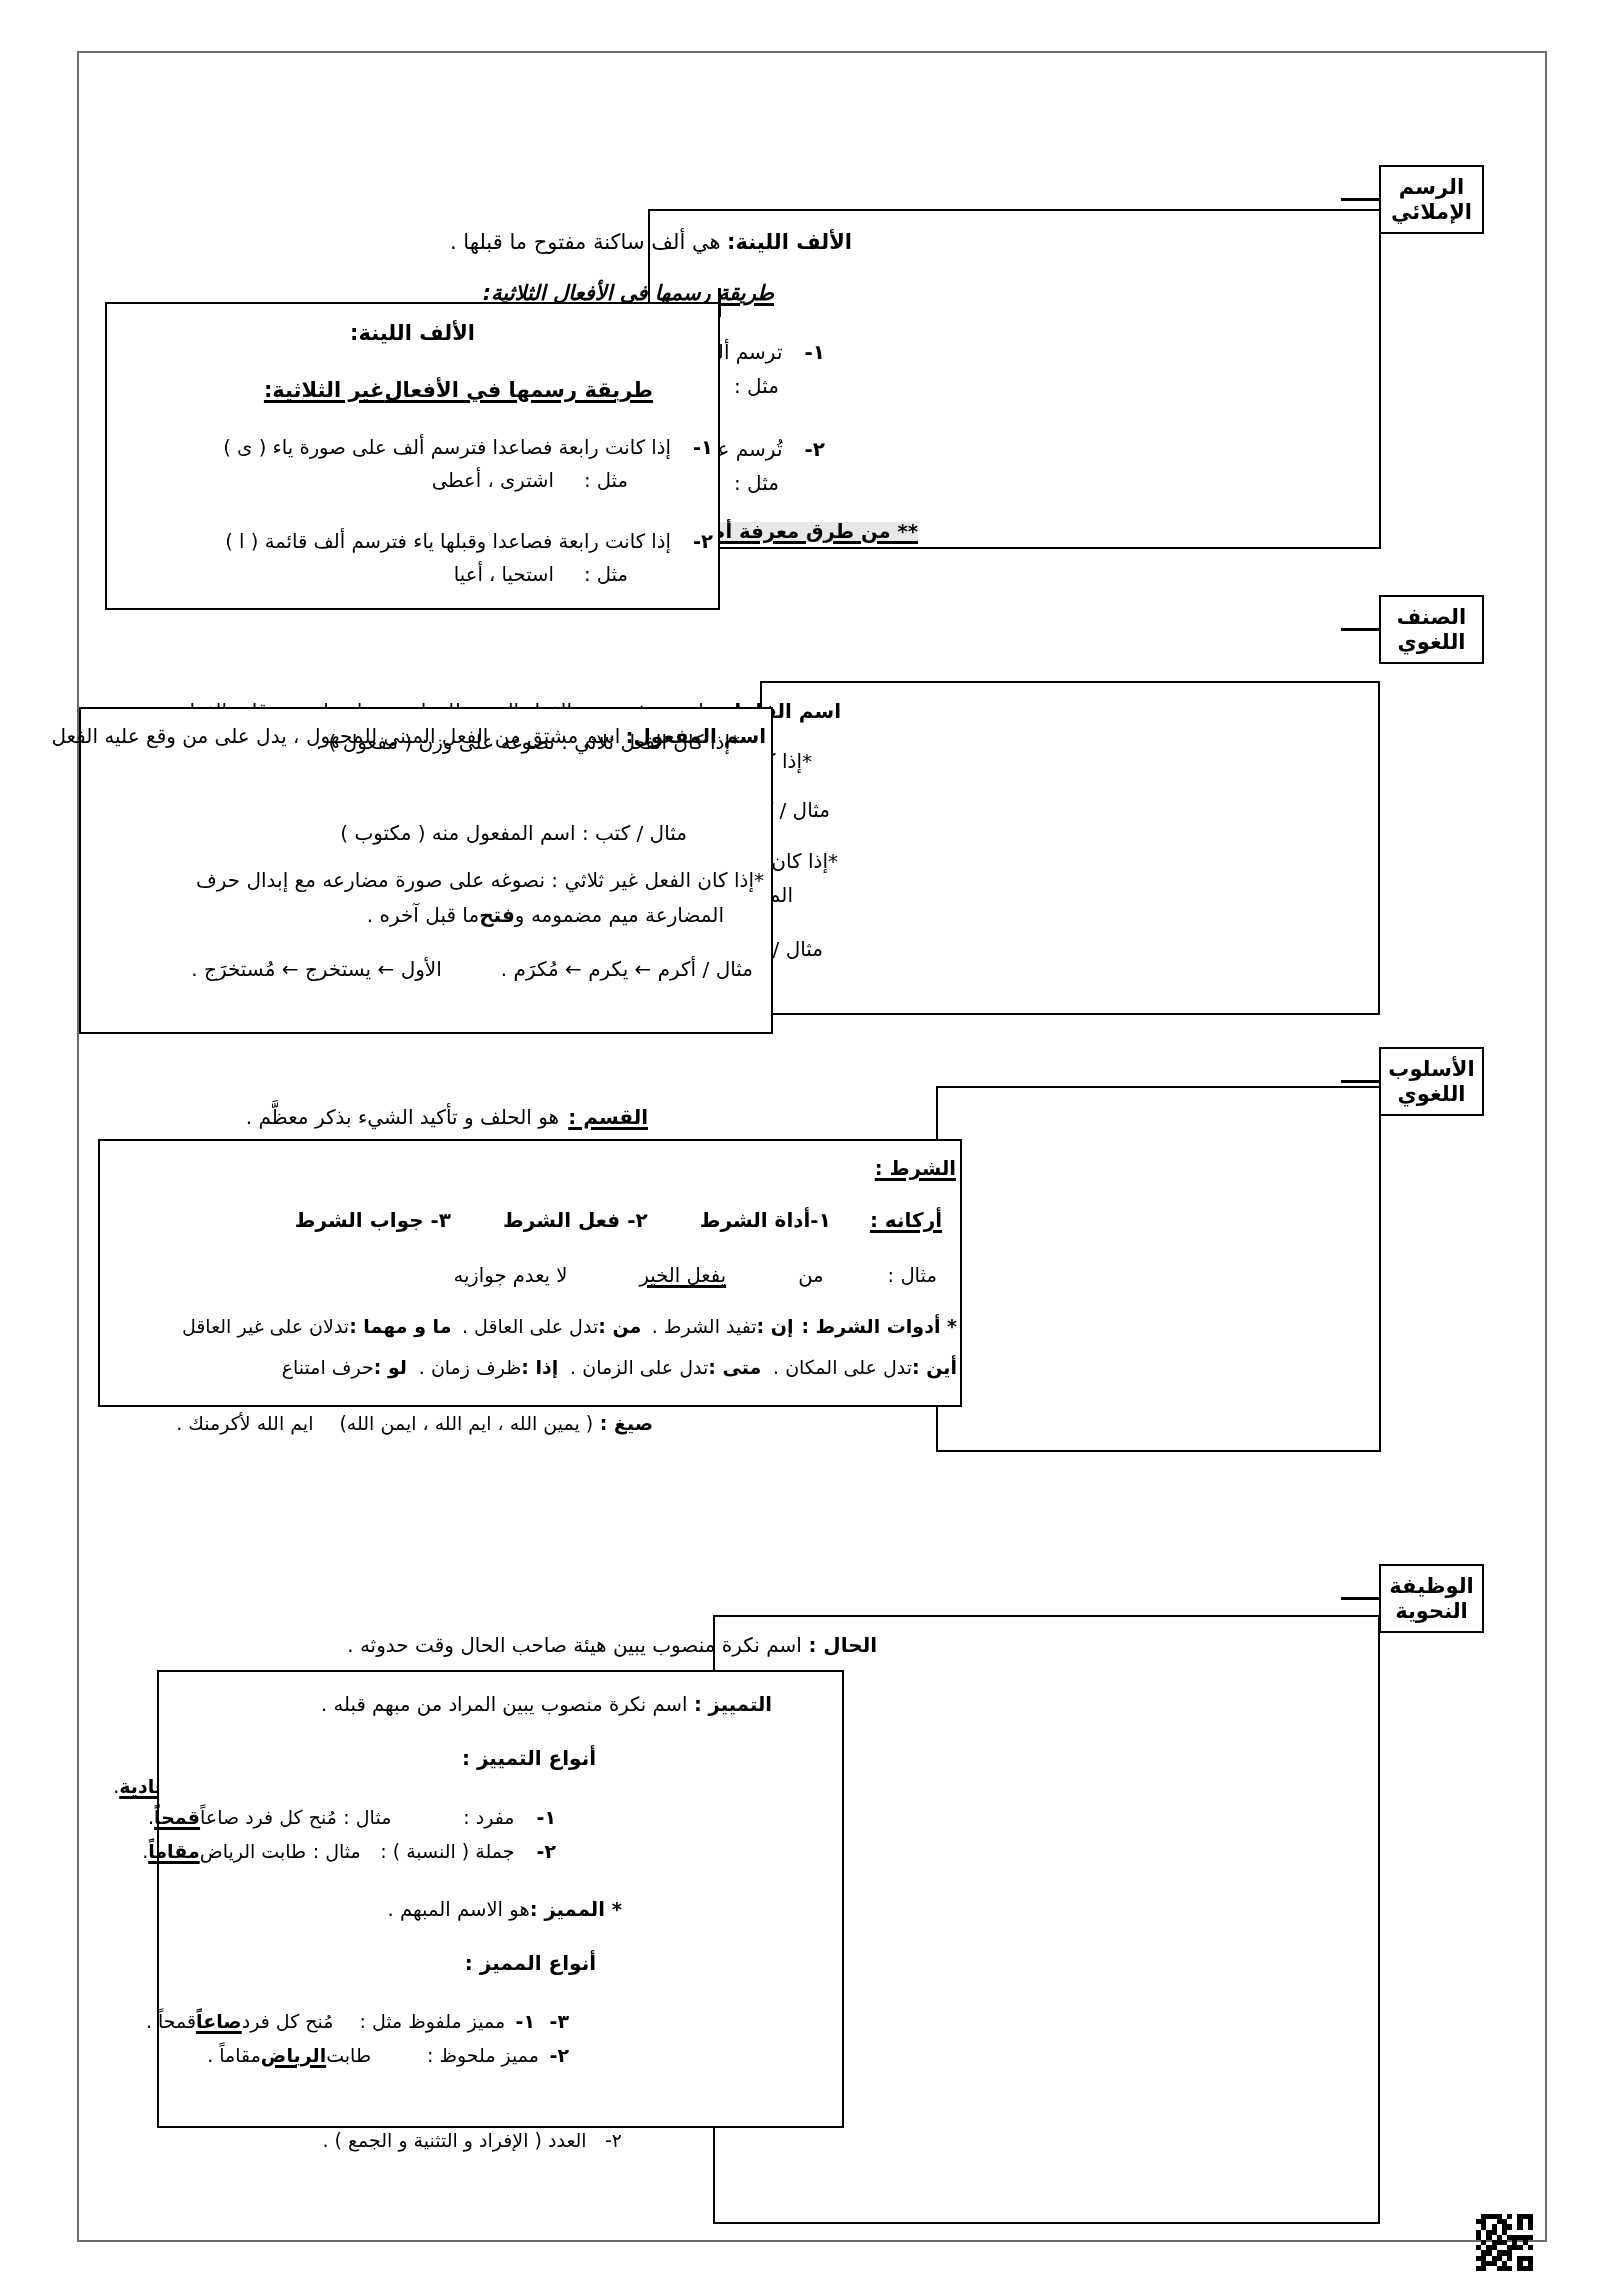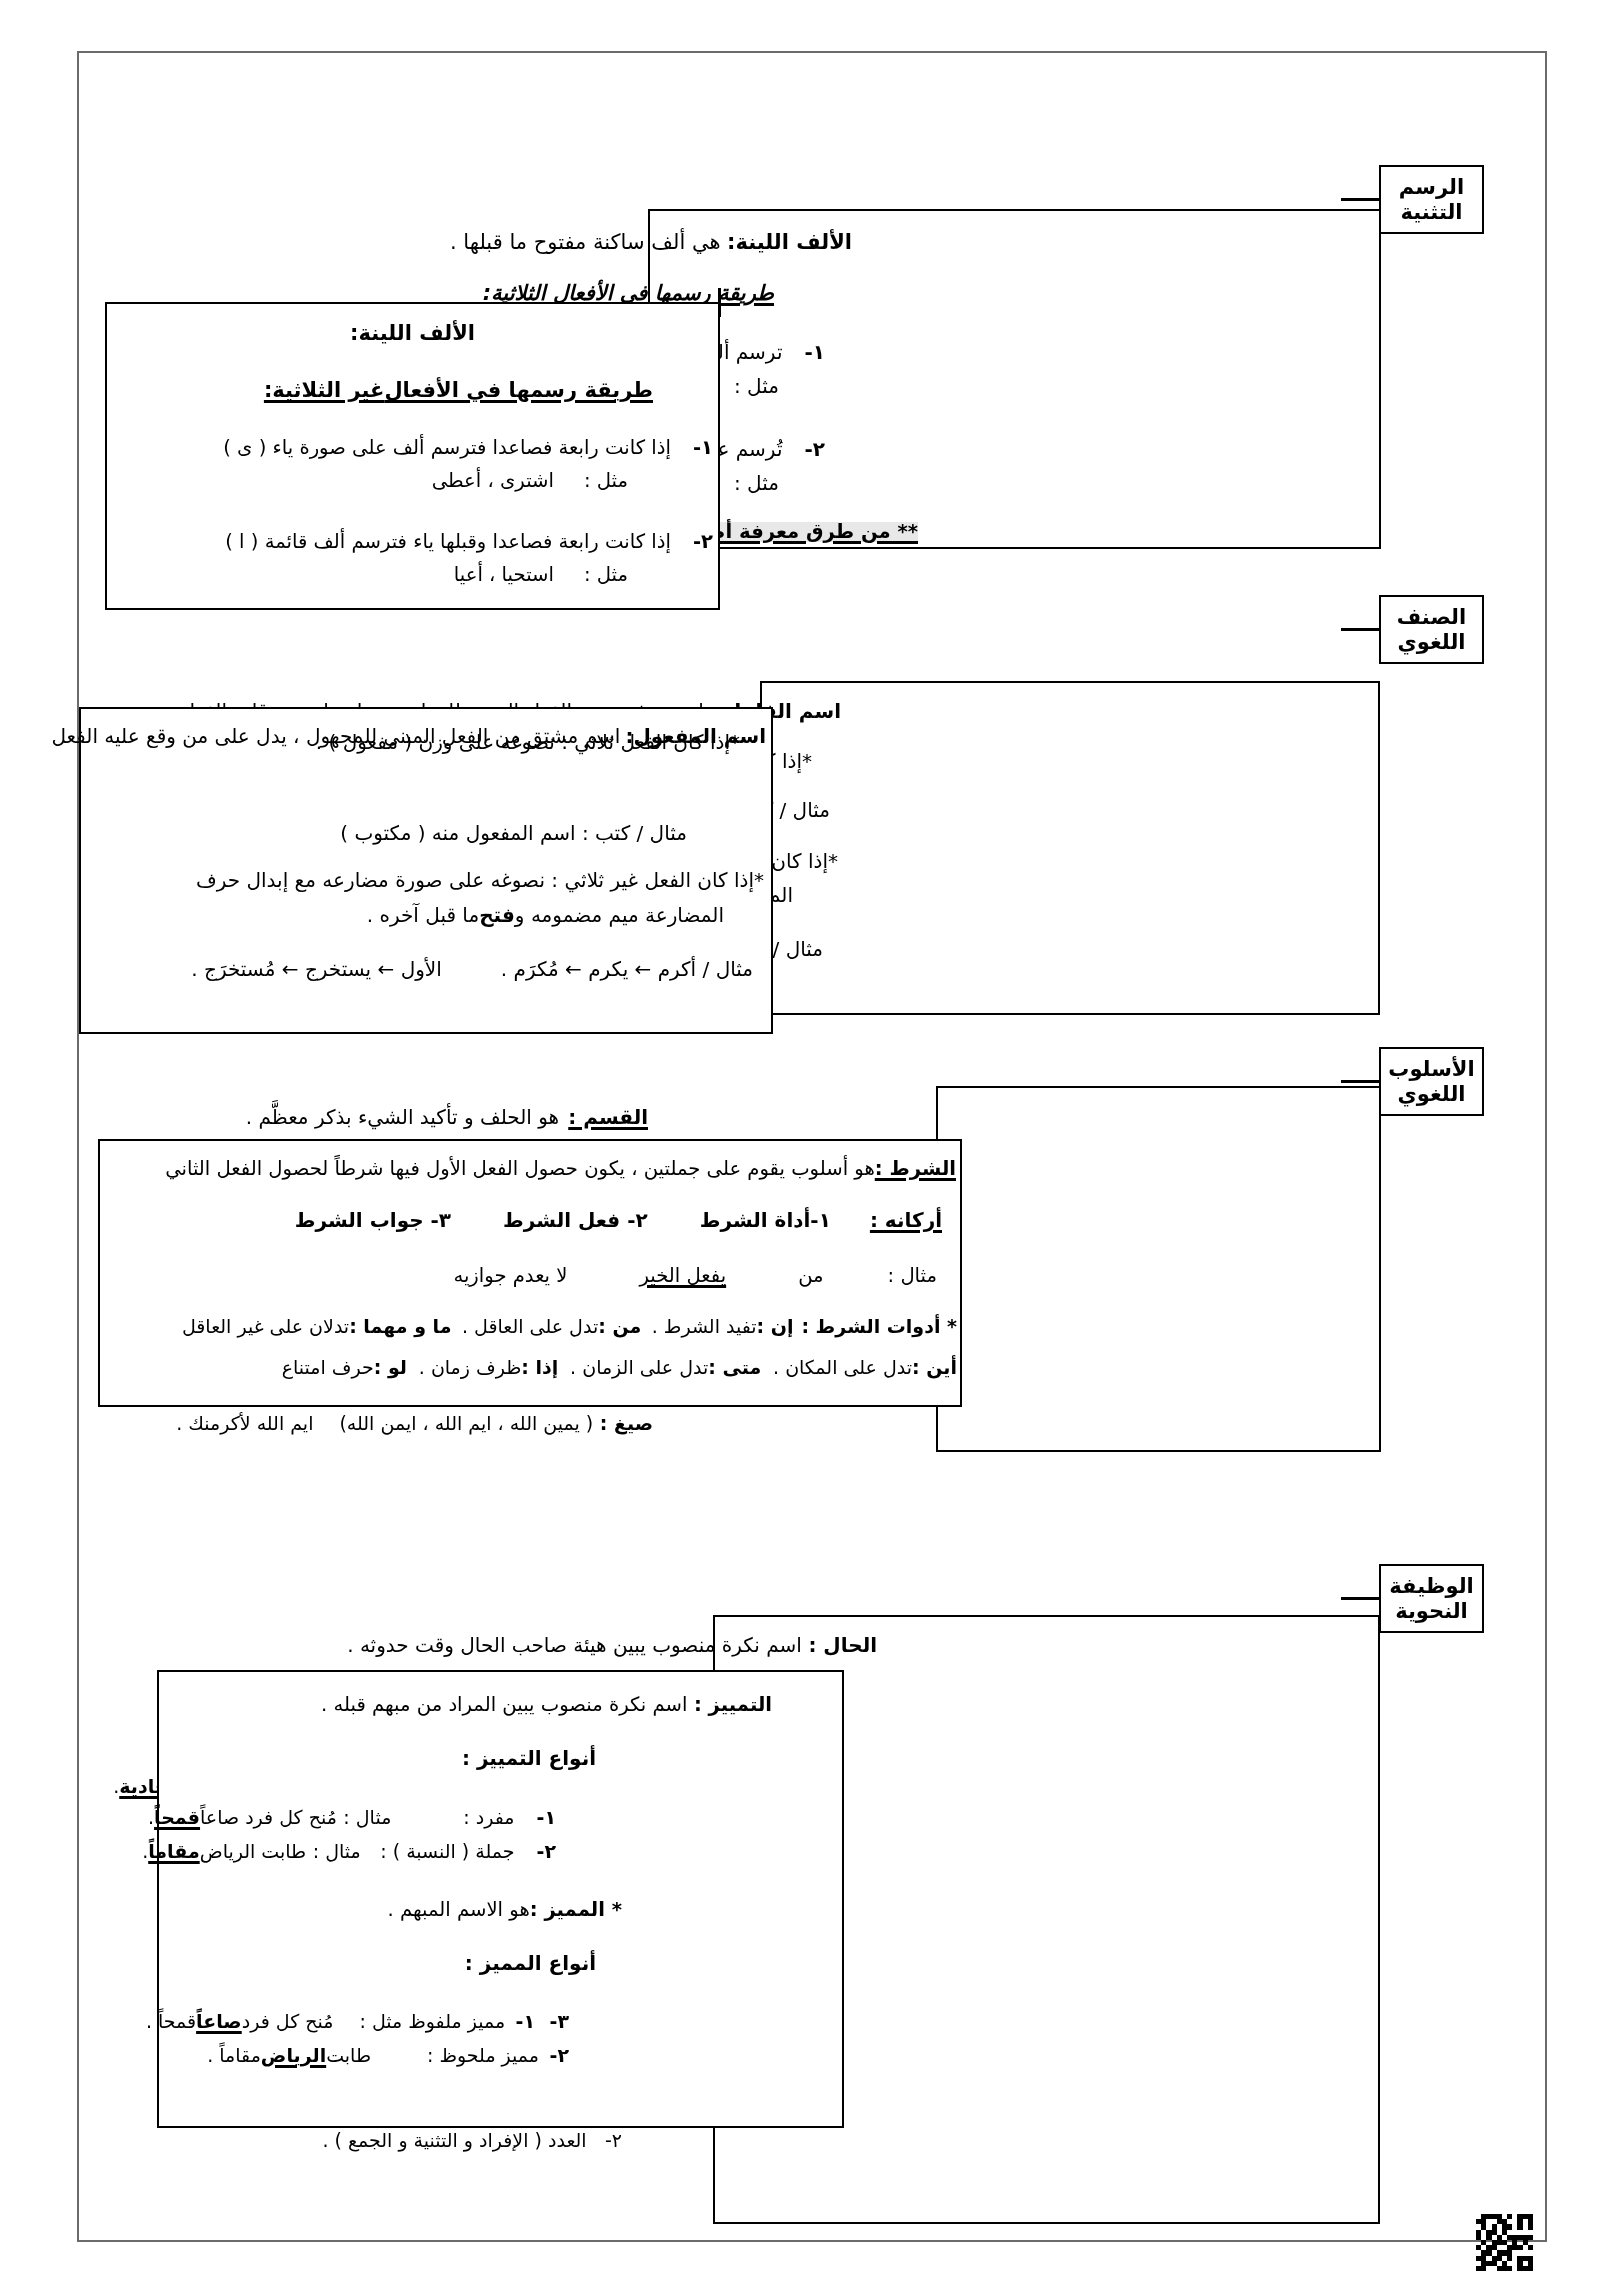--- a/index.html
+++ b/index.html
@@ -111,21 +111,21 @@
 </head>
 <body>
 
 <div class="page">
 
   <div class="page-frame"></div>
 
 
   <div class="tagbox" style="left:1379px; top:165px; width:105px; height:69px;">
     <span class="fs32">الرسم</span>
-    <span class="fs32">التثنية</span>
+    <span class="fs32">الإملائي</span>
   </div>
   <div class="hline" style="left:1341px; top:198px; width:39px;"></div>
 
   <div class="box" style="left:648px; top:209px; width:733px; height:340px;"></div>
 
   <div class="row fs32" style="right:771px; top:230px;">
     <span class="b">الألف اللينة:</span>
     <span style="width:6.5px"></span>
     <span>هي ألف ساكنة مفتوح ما قبلها .</span>
   </div>
@@ -293,21 +293,20 @@
     <span style="width:6.5px"></span>
     <span>( يمين الله ، ايم الله ، ايمن الله)</span>
     <span style="width:26px"></span>
     <span>ايم الله لأكرمنك .</span>
   </div>
 
   <div class="box" style="left:98px; top:1139px; width:864px; height:268px;"></div>
 
   <div class="row fs30" style="right:667px; top:1157px;">
     <span class="b u">الشرط :</span>
-    <span>هو أسلوب يقوم على جملتين ، يكون حصول الفعل الأول فيها شرطاً لحصول الفعل الثاني</span>
   </div>
 
   <div class="row fs31 b" style="right:681px; top:1208px;">
     <span class="u">أركانه :</span>
     <span style="width:39px"></span>
     <span>١-أداة الشرط</span>
     <span style="width:52px"></span>
     <span>٢- فعل الشرط</span>
     <span style="width:52px"></span>
     <span>٣- جواب الشرط</span>

